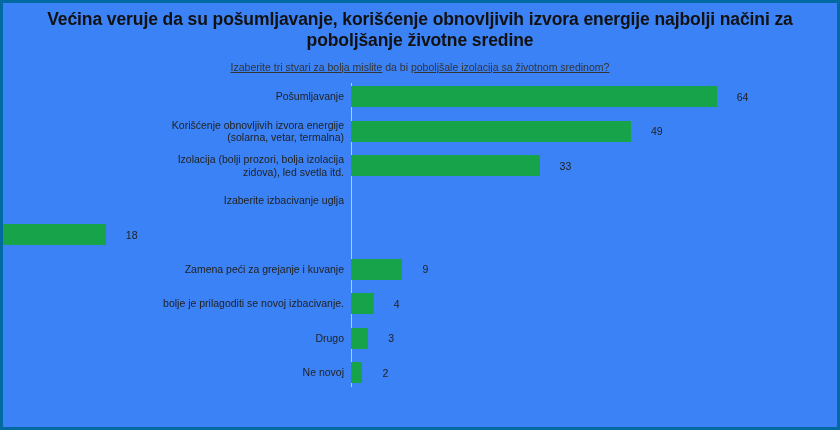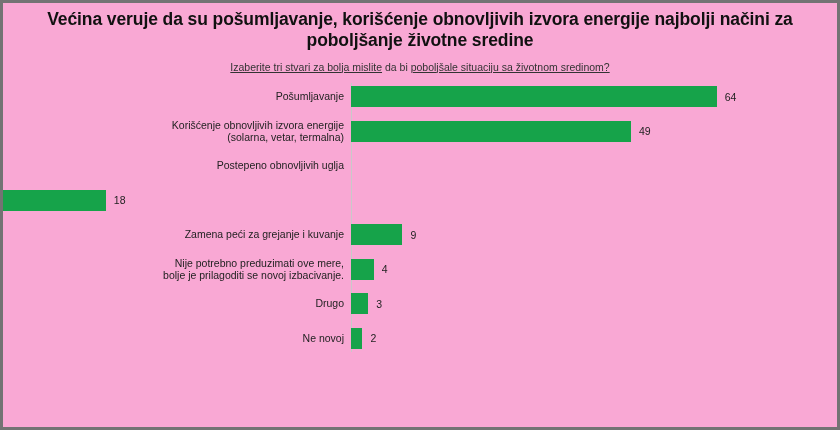--- a/index.html
+++ b/index.html
@@ -11,22 +11,22 @@
     height: 430px;
     background: #ffffff;
     font-family: "Liberation Sans", sans-serif;
     overflow: hidden;
   }
   #page {
     position: relative;
     width: 840px;
     height: 430px;
     box-sizing: border-box;
-    border: 3px solid #737373;
-    background: #f9a8d4;
+    border: 3px solid #0369a1;
+    background: #3b82f6;
   }
   .title-block {
     padding: 6px 14px 0 14px;
     text-align: center;
   }
   .title {
     font-size: 17.5px;
     font-weight: bold;
     color: #111111;
     line-height: 1.22;
@@ -69,42 +69,42 @@
     display: flex;
     align-items: center;
   }
   .bar {
     height: 21px;
     background: #16a34a;
     background: linear-gradient(to bottom, #1bb25a 0%, #14a24f 55%, #109346 100%);
     border-radius: 0;
   }
   .bar-value {
-    margin-left: 8px;
+    margin-left: 20px;
     font-size: 10.5px;
     color: #222222;
   }
   .axis-line {
     position: absolute;
     left: 348px;
     top: 0;
     bottom: 0;
     width: 1px;
     background: #c9c9c9;
   }
 </style>
 </head>
 <body>
 
 <div id="page">
 
   <div class="title-block">
     <div class="title">Većina veruje da su pošumljavanje, korišćenje obnovljivih izvora energije najbolji načini za poboljšanje životne sredine</div>
     <div class="subtitle">
-      <span class="u">Izaberite tri stvari za bolja mislite</span><span> da bi </span><span class="u">poboljšale situaciju sa životnom sredinom?</span>
+      <span class="u">Izaberite tri stvari za bolja mislite</span><span> da bi </span><span class="u">poboljšale izolacija sa životnom sredinom?</span>
     </div>
   </div>
 
   <div class="chart" id="chart">
     <div class="axis-line"></div>
   <div class="row">
         <div class="cat-label">
           <div>Pošumljavanje</div>
         </div>
         <div class="bar-area">
@@ -117,41 +117,50 @@
           <div>Korišćenje obnovljivih izvora energije</div>
           <div>(solarna, vetar, termalna)</div>
         </div>
         <div class="bar-area">
           <div class="bar" style="width: 280px; background: rgb(22, 163, 74);"></div>
           <div class="bar-value">49</div>
         </div>
       </div>
       <div class="row">
         <div class="cat-label">
-          <div>Postepeno obnovljivih uglja</div>
+          <div>Izolacija (bolji prozori, bolja izolacija</div>
+          <div>zidova), led svetla itd.</div>
+        </div>
+        <div class="bar-area">
+          <div class="bar" style="width: 188.571px; background: rgb(22, 163, 74);"></div>
+          <div class="bar-value">33</div>
+        </div>
+      </div>
+      <div class="row">
+        <div class="cat-label">
+          <div>Izaberite izbacivanje uglja</div>
         </div>
       </div>
       <div class="row">
         <div class="bar-area">
           <div class="bar" style="width: 102.857px; background: rgb(22, 163, 74);"></div>
           <div class="bar-value">18</div>
         </div>
       </div>
       <div class="row">
         <div class="cat-label">
           <div>Zamena peći za grejanje i kuvanje</div>
         </div>
         <div class="bar-area">
           <div class="bar" style="width: 51.4286px; background: rgb(22, 163, 74);"></div>
           <div class="bar-value">9</div>
         </div>
       </div>
       <div class="row">
         <div class="cat-label">
-          <div>Nije potrebno preduzimati ove mere,</div>
           <div>bolje je prilagoditi se novoj izbacivanje.</div>
         </div>
         <div class="bar-area">
           <div class="bar" style="width: 22.8571px; background: rgb(22, 163, 74);"></div>
           <div class="bar-value">4</div>
         </div>
       </div>
       <div class="row">
         <div class="cat-label">
           <div>Drugo</div>

